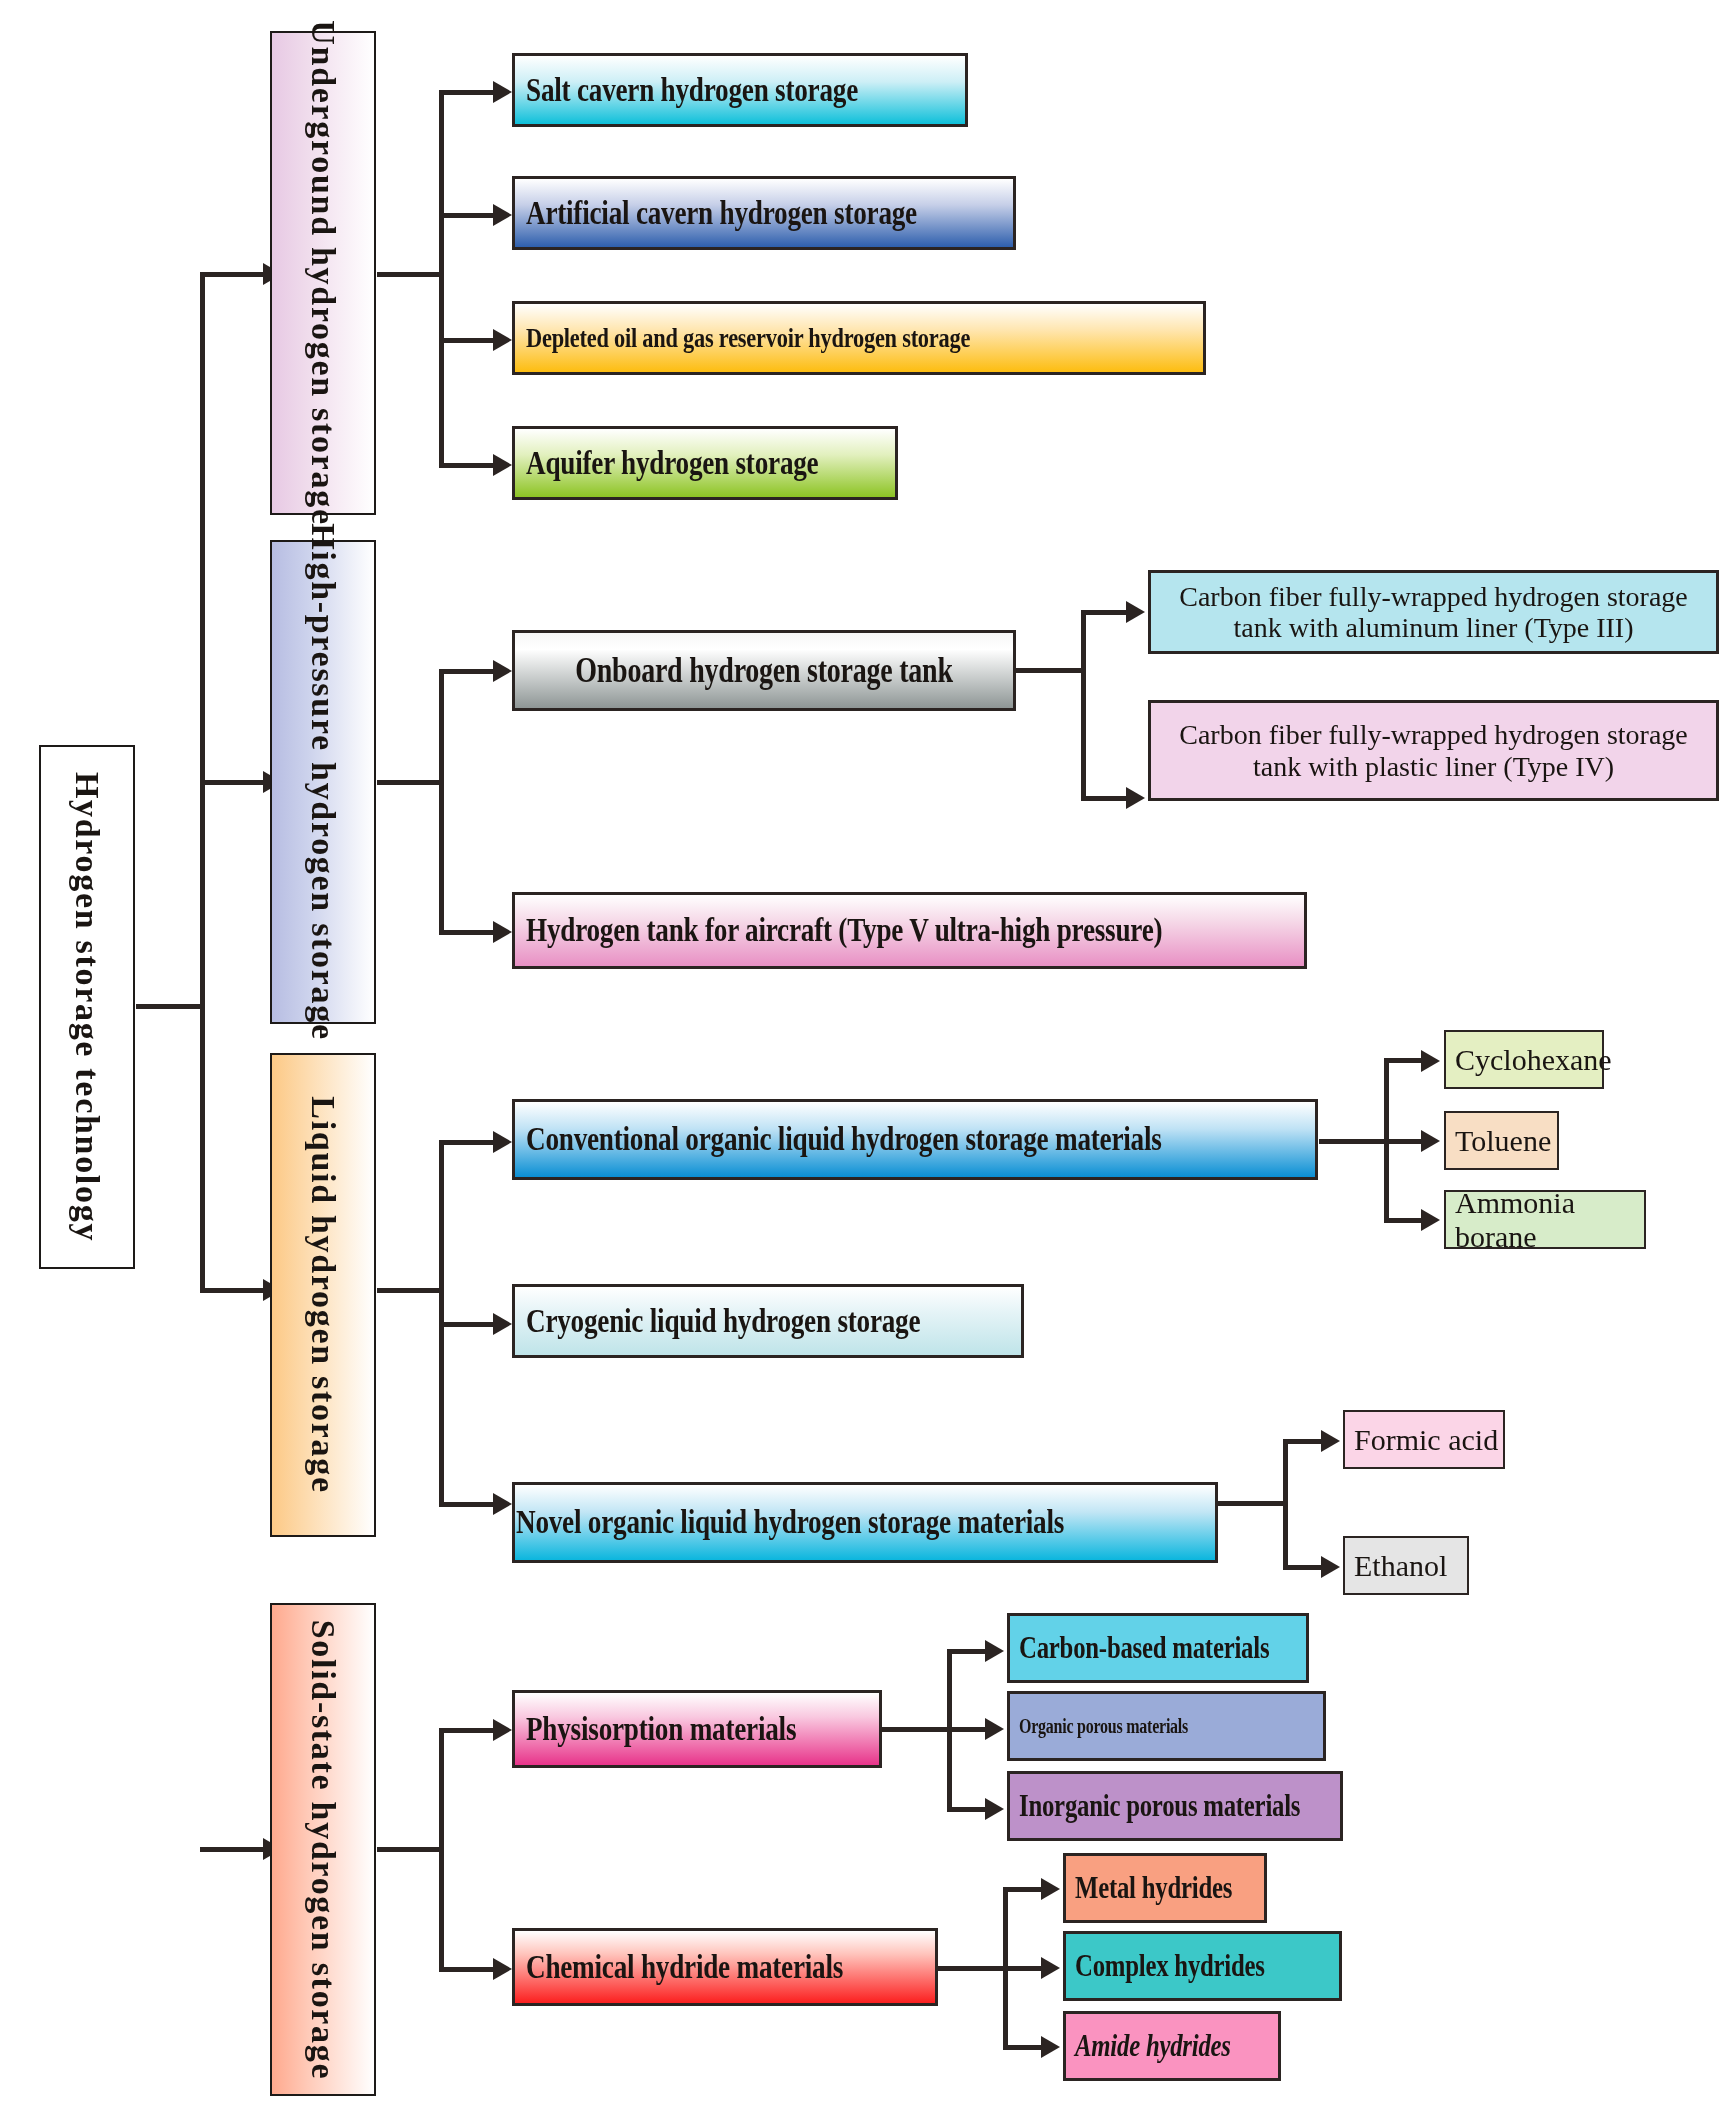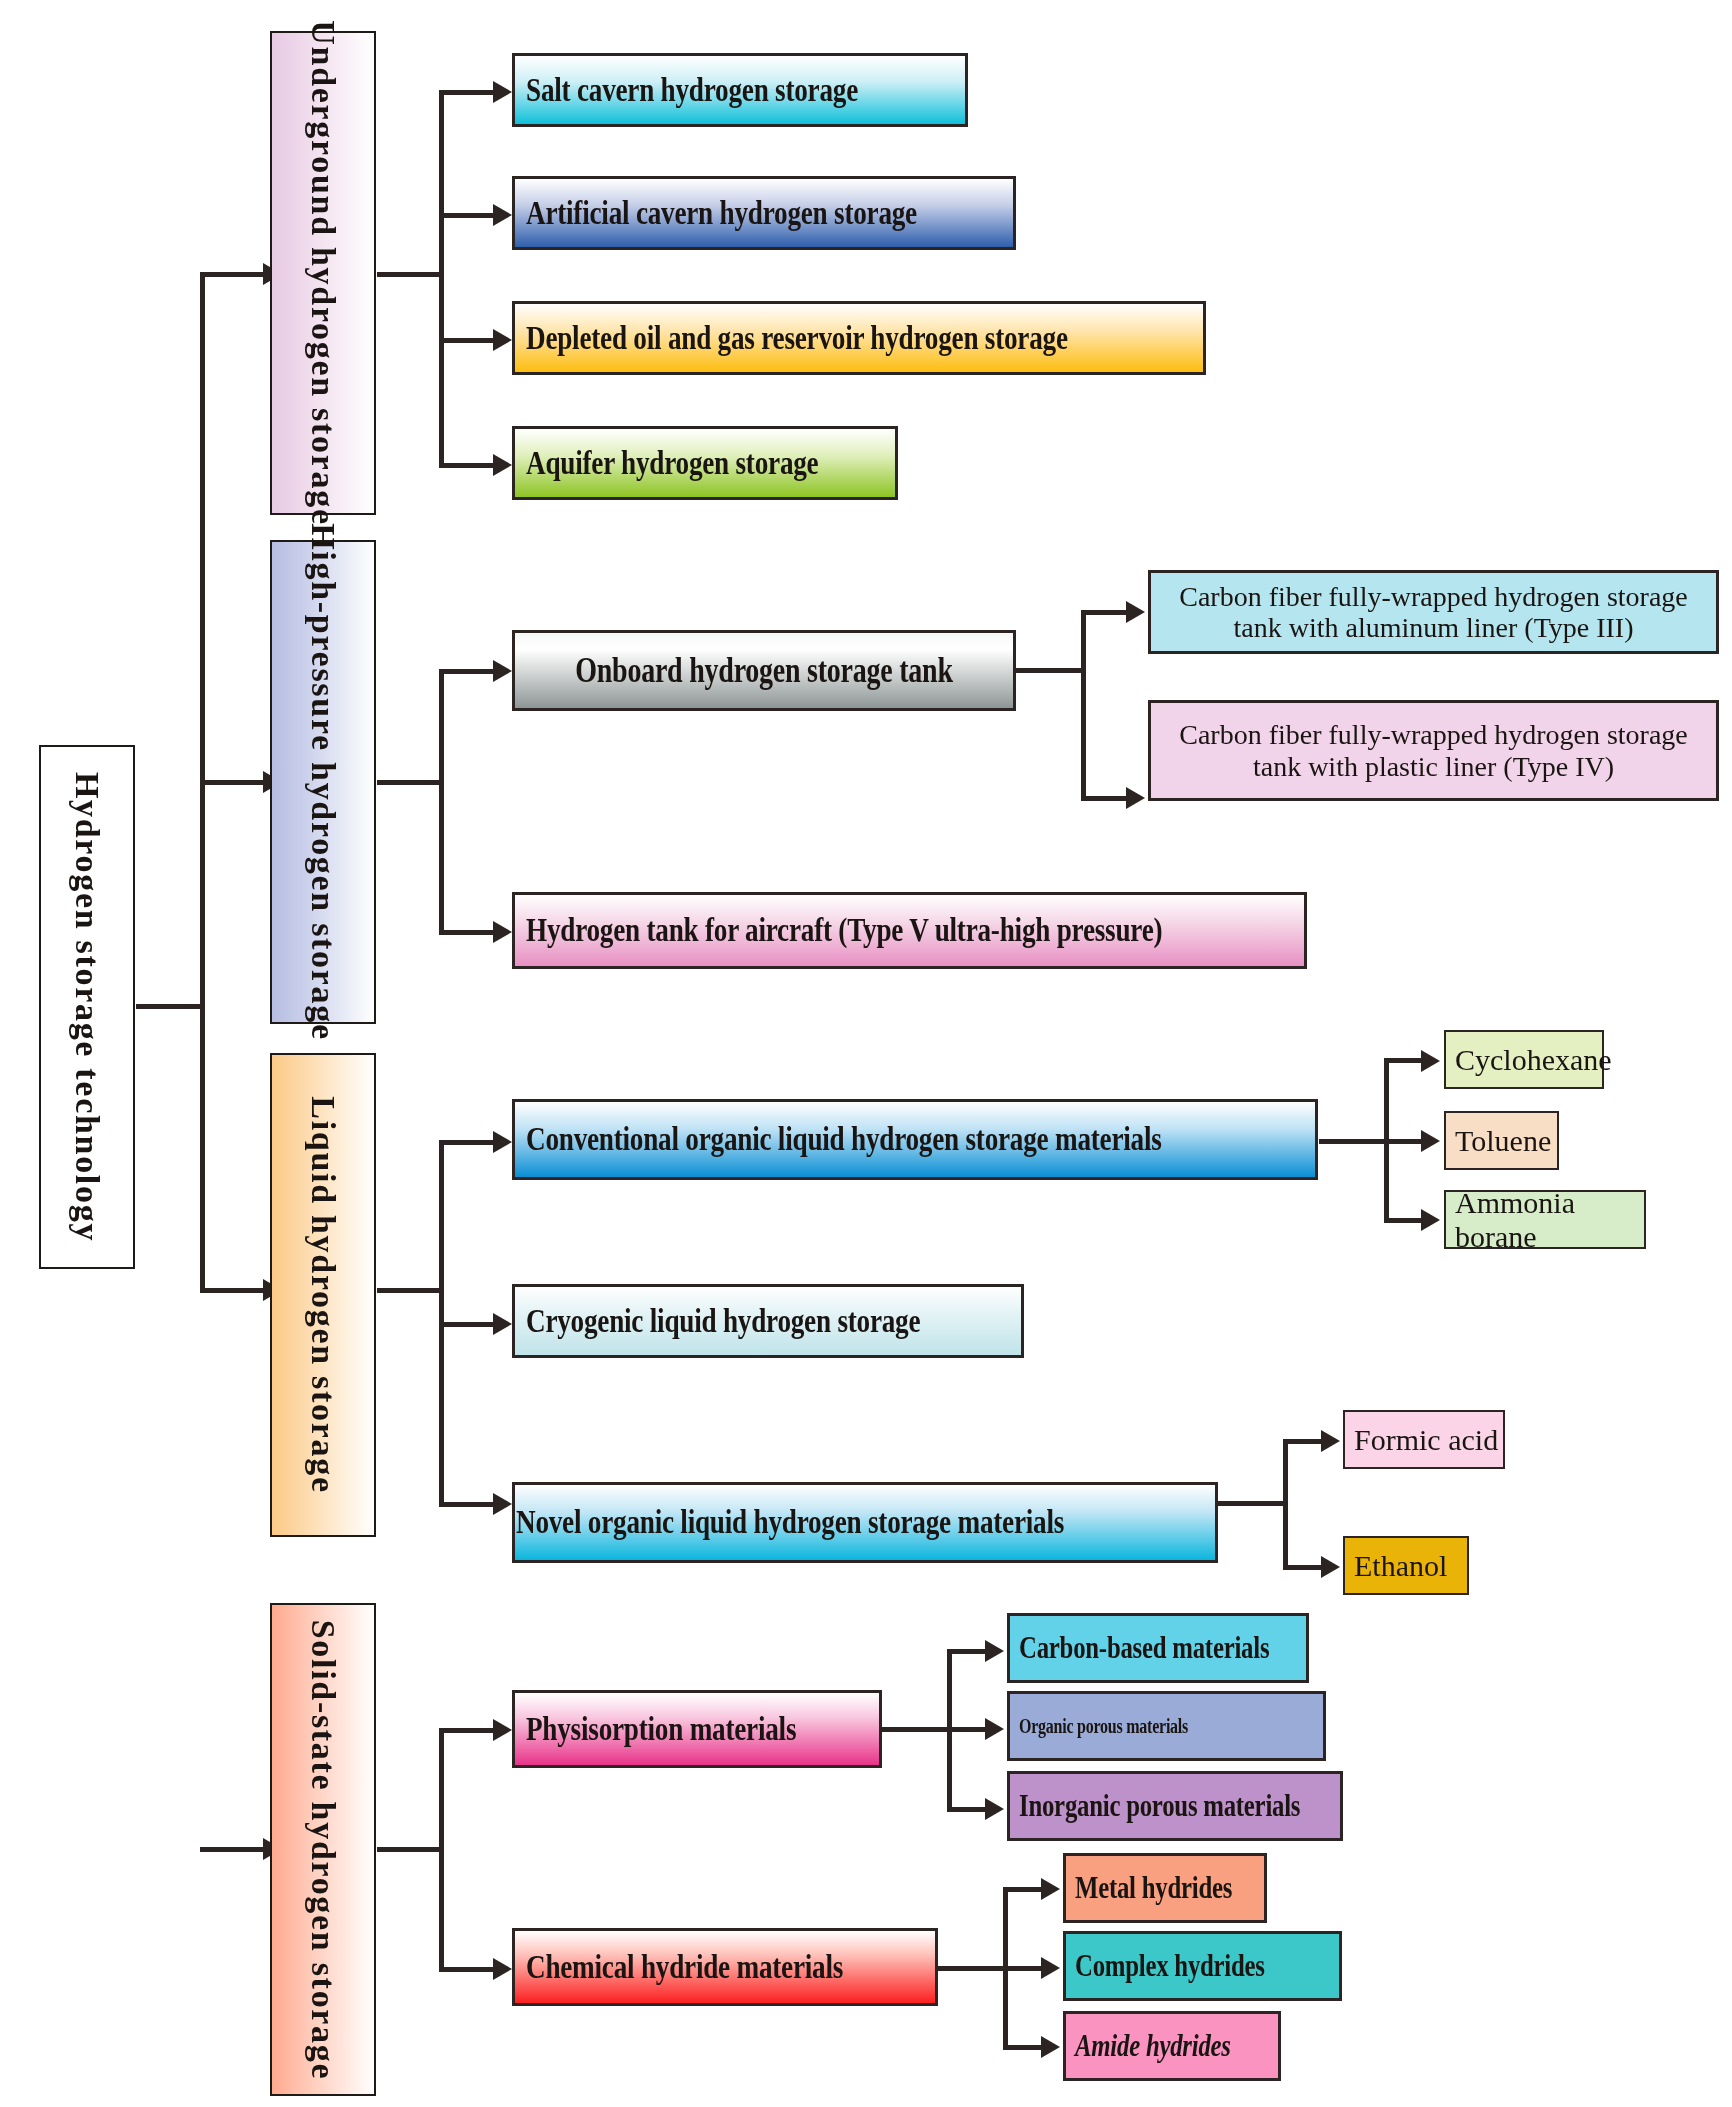--- a/index.html
+++ b/index.html
@@ -75,21 +75,21 @@
 
   <div class="h" style="left:439px;top:213px;width:62px;"></div>
   <div class="arrow" style="left:493px;top:204px;"></div>
   <div class="box" style="left:512px;top:176px;width:504px;height:74px;font-size:34px;padding-left:11.2px;
               background:linear-gradient(to bottom,#ffffff 0%,#c6cfe8 38%,#2e5fad 100%);">
     <span class="cond">Artificial cavern hydrogen storage</span>
   </div>
 
   <div class="h" style="left:439px;top:338px;width:62px;"></div>
   <div class="arrow" style="left:493px;top:329px;"></div>
-  <div class="box" style="left:512px;top:301px;width:694px;height:74px;font-size:34px;padding-left:11.2px;
+  <div class="box" style="left:512px;top:301px;width:694px;height:74px;font-size:28px;padding-left:11.2px;
               background:linear-gradient(to bottom,#ffffff 0%,#ffe6b0 38%,#fdbd10 100%);">
     <span class="cond">Depleted oil and gas reservoir hydrogen storage</span>
   </div>
 
   <div class="h" style="left:439px;top:463px;width:62px;"></div>
   <div class="arrow" style="left:493px;top:454px;"></div>
   <div class="box" style="left:512px;top:426px;width:386px;height:74px;font-size:34px;padding-left:11.2px;
               background:linear-gradient(to bottom,#ffffff 0%,#e2f0be 38%,#8dc424 100%);">
     <span class="cond">Aquifer hydrogen storage</span>
   </div>
@@ -187,21 +187,21 @@
   <div class="v" style="left:1283px;top:1439px;height:129px;"></div>
 
   <div class="h" style="left:1283px;top:1439px;width:42px;"></div>
   <div class="arrow" style="left:1321px;top:1430px;"></div>
   <div class="leaf" style="left:1343px;top:1410px;width:162px;height:59px;background:#fbd5e7;">
     <span>Formic acid</span>
   </div>
 
   <div class="h" style="left:1283px;top:1565px;width:42px;"></div>
   <div class="arrow" style="left:1321px;top:1556px;"></div>
-  <div class="leaf" style="left:1343px;top:1536px;width:126px;height:59px;background:#eab308;">
+  <div class="leaf" style="left:1343px;top:1536px;width:126px;height:59px;background:#e5e5e5;">
     <span>Ethanol</span>
   </div>
 
   <div class="vbar" style="left:270px;top:1603px;width:106px;height:493px;
               background:linear-gradient(to right,#ffa98e 0%,#ffcab8 35%,#ffffff 100%);">
     <span class="vtxt">Solid-state hydrogen storage</span>
   </div>
 
   <div class="h" style="left:377px;top:1847px;width:64px;"></div>
   <div class="v" style="left:439px;top:1728px;height:244px;"></div>

